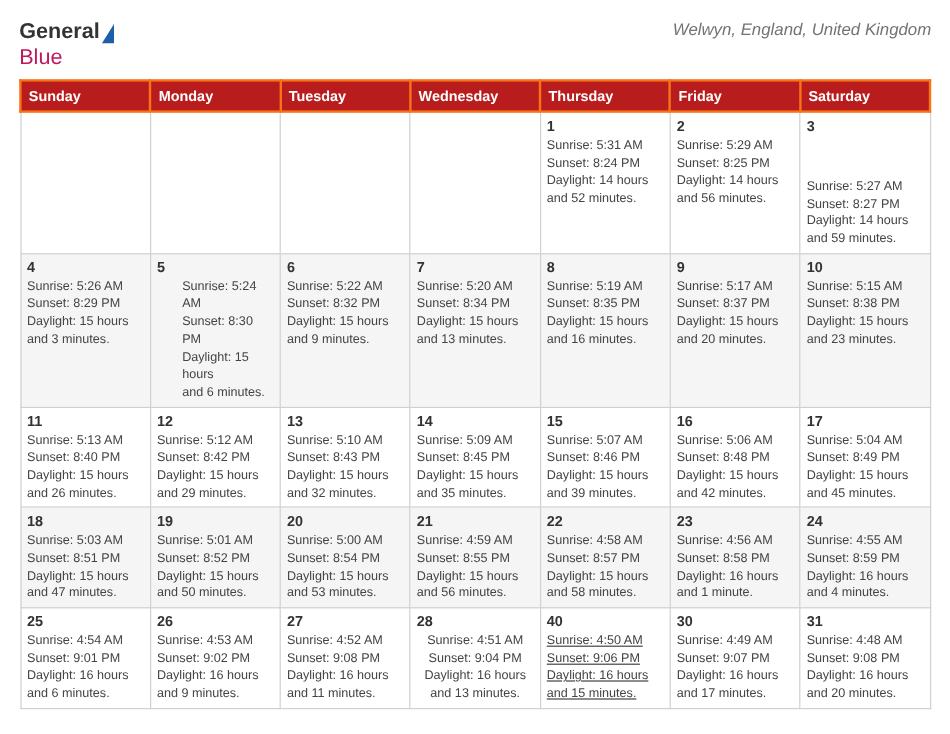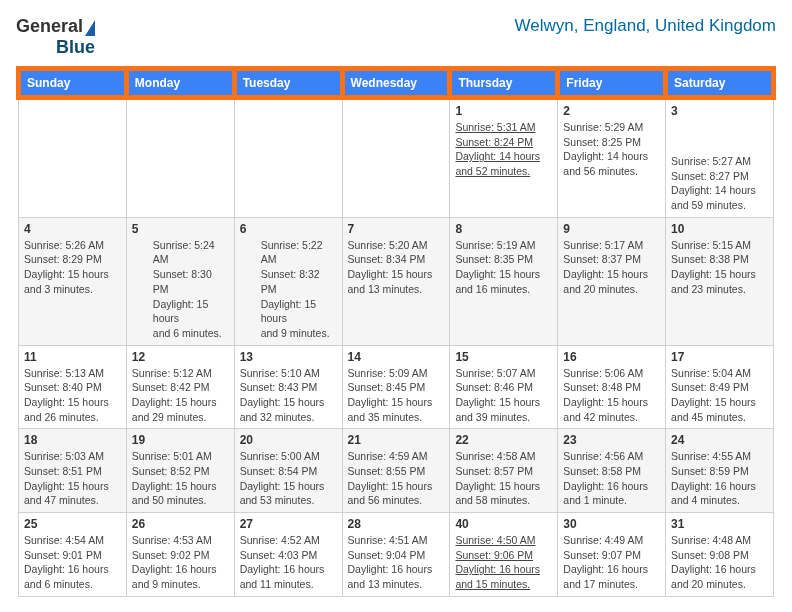--- a/index.html
+++ b/index.html
@@ -12,69 +12,70 @@
     }
     .header {
       display: flex;
       justify-content: space-between;
       align-items: flex-start;
       margin-bottom: 8px;
     }
     .logo {
       display: flex;
       flex-direction: column;
-      align-items: flex-end;
+      align-items: flex-start;
     }
     .logo-text {
       display: flex;
       align-items: center;
     }
     .logo-general {
       font-size: 18px;
       font-weight: bold;
       color: #333;
     }
     .logo-blue {
       font-size: 18px;
-      font-weight: bold;
-      color: #0c4a6e;
+      font-weight: normal;
+      color: #be185d;
     }
     .logo-triangle {
       width: 0;
       height: 0;
       border-left: 10px solid transparent;
       border-bottom: 16px solid #1a5fa8;
       margin-left: 2px;
       margin-bottom: -2px;
     }
     .title-block {
       text-align: right;
     }
     .month-title {
       font-size: 36px;
       font-weight: bold;
       color: #333;
     }
     .location {
-      font-size: 17px;
-      color: #0369a1;
+      font-size: 14px;
+      color: #737373;
+      font-style: italic;
     }
     .calendar {
       width: 100%;
       border-collapse: collapse;
       font-size: 11px;
     }
     .calendar th {
-      background-color: #3b82f6;
+      background-color: #b91c1c;
       color: #fff;
       text-align: left;
       padding: 5px 6px;
       font-size: 12px;
       font-weight: bold;
-      border: 5px solid #f97316;
+      border: 2px solid #f97316;
     }
     .calendar td {
       border: 1px solid #d0d0d0;
       vertical-align: top;
       padding: 4px 5px;
       width: 108px;
       min-height: 80px;
       background: #fff;
     }
     .calendar tr:nth-child(even) td {
@@ -125,21 +126,21 @@
       </tr>
   </thead>
   <tbody id="calendar-body">
   <tr>
         <td class="empty-cell"></td>
         <td class="empty-cell"></td>
         <td class="empty-cell"></td>
         <td class="empty-cell"></td>
         <td>
           <span class="day-number">1</span>
-          <div class="day-info" style="white-space: pre-line; text-decoration: underline;">Sunrise: 5:31 AM
+          <div class="day-info" style="white-space: pre-line;">Sunrise: 5:31 AM
 Sunset: 8:24 PM
 Daylight: 14 hours
 and 52 minutes.</div>
         </td>
         <td>
           <span class="day-number">2</span>
           <div class="day-info" style="white-space: pre-line;">Sunrise: 5:29 AM
 Sunset: 8:25 PM
 Daylight: 14 hours
 and 56 minutes.</div>
@@ -162,21 +163,21 @@
         </td>
         <td>
           <span class="day-number">5</span>
           <div class="day-info" style="white-space: pre-line; margin-left: 21px;">Sunrise: 5:24 AM
 Sunset: 8:30 PM
 Daylight: 15 hours
 and 6 minutes.</div>
         </td>
         <td>
           <span class="day-number">6</span>
-          <div class="day-info" style="white-space: pre-line; margin-left: 21px;">Sunrise: 5:22 AM
+          <div class="day-info" style="white-space: pre-line;">Sunrise: 5:22 AM
 Sunset: 8:32 PM
 Daylight: 15 hours
 and 9 minutes.</div>
         </td>
         <td>
           <span class="day-number">7</span>
           <div class="day-info" style="white-space: pre-line;">Sunrise: 5:20 AM
 Sunset: 8:34 PM
 Daylight: 15 hours
 and 13 minutes.</div>
@@ -316,27 +317,27 @@
         <td>
           <span class="day-number">26</span>
           <div class="day-info" style="white-space: pre-line;">Sunrise: 4:53 AM
 Sunset: 9:02 PM
 Daylight: 16 hours
 and 9 minutes.</div>
         </td>
         <td>
           <span class="day-number">27</span>
           <div class="day-info" style="white-space: pre-line;">Sunrise: 4:52 AM
-Sunset: 4:03 PM
+Sunset: 9:08 PM
 Daylight: 16 hours
 and 11 minutes.</div>
         </td>
         <td>
           <span class="day-number">28</span>
-          <div class="day-info" style="white-space: pre-line;">Sunrise: 4:51 AM
+          <div class="day-info" style="white-space: pre-line; text-align: center;">Sunrise: 4:51 AM
 Sunset: 9:04 PM
 Daylight: 16 hours
 and 13 minutes.</div>
         </td>
         <td>
           <span class="day-number">40</span>
           <div class="day-info" style="white-space: pre-line; text-decoration: underline;">Sunrise: 4:50 AM
 Sunset: 9:06 PM
 Daylight: 16 hours
 and 15 minutes.</div>

